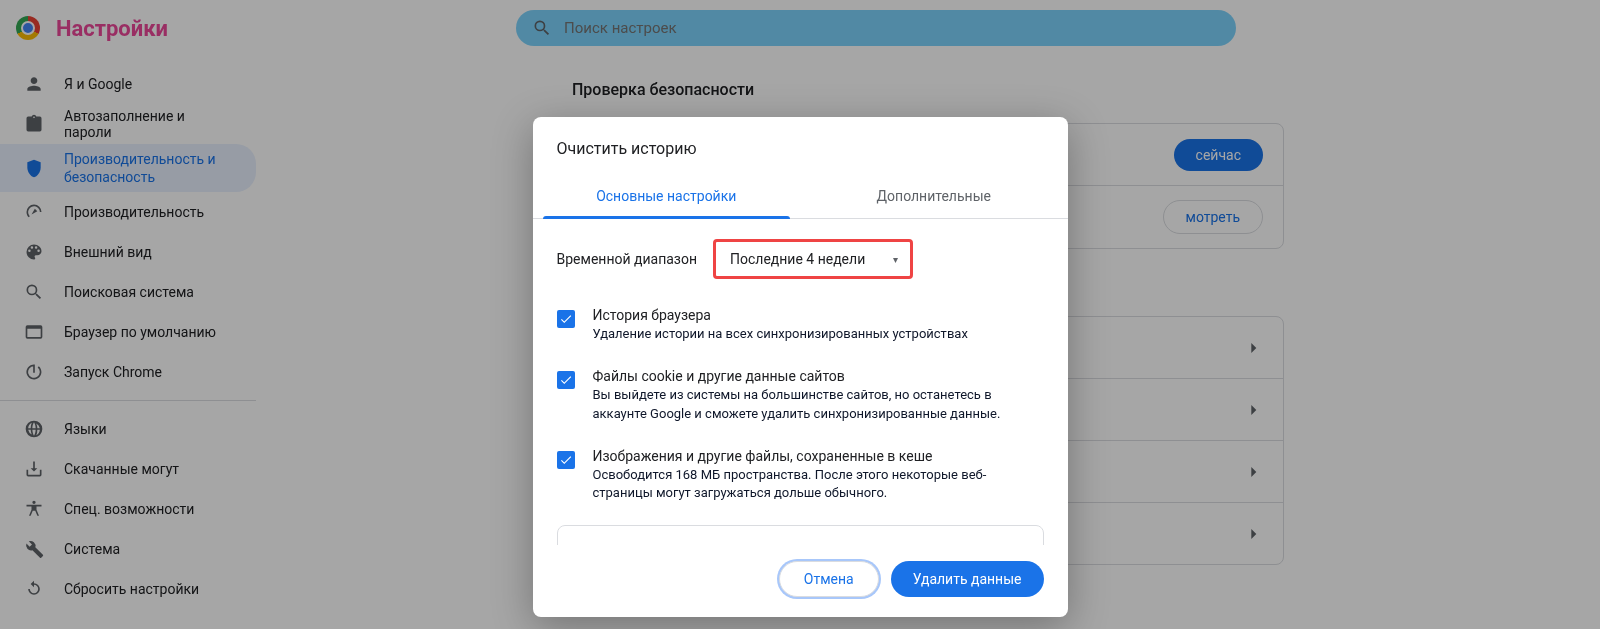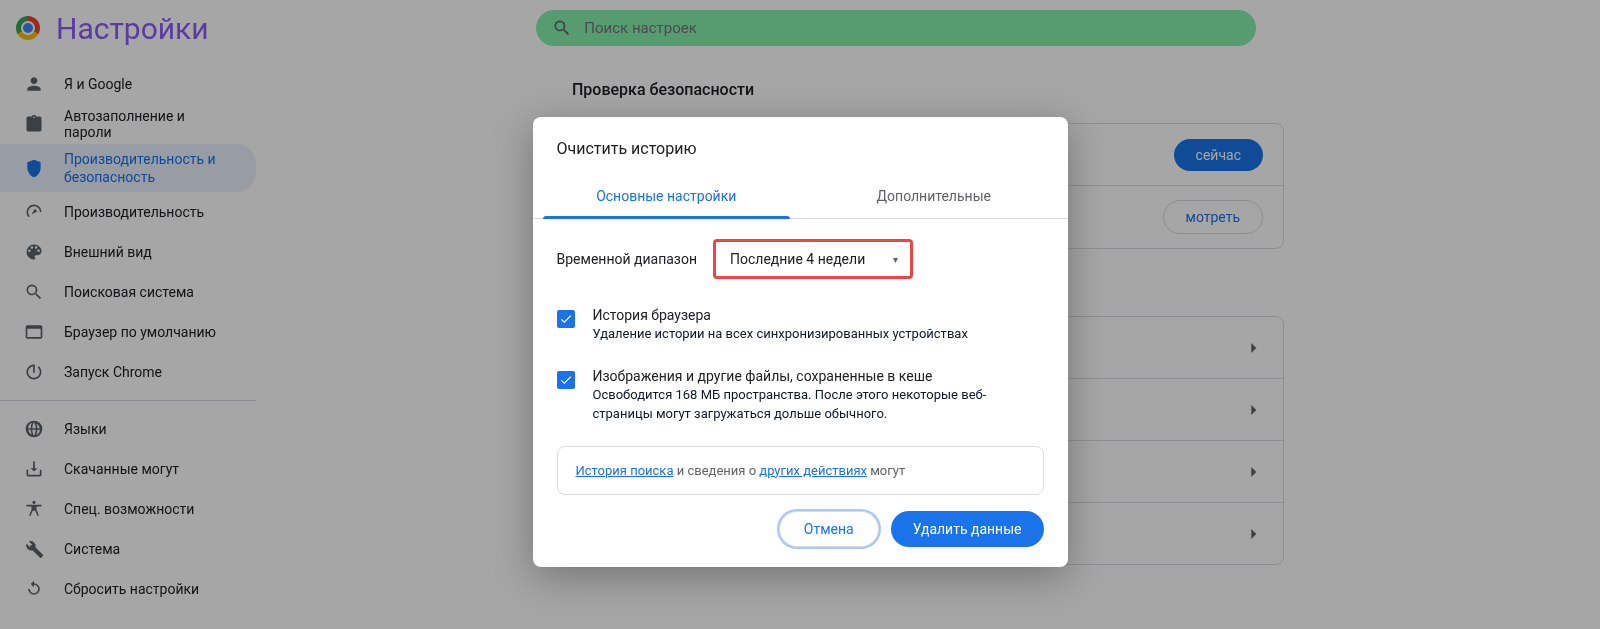--- a/index.html
+++ b/index.html
@@ -2,23 +2,23 @@
 <html><head>
 <meta charset="utf-8">
 <style>
   * { box-sizing: border-box; margin: 0; padding: 0; font-family: Roboto, Arial, sans-serif; }
   body { width: 1600px; height: 629px; overflow: hidden; background: #fff; position: relative; }
 
   
   .header { height: 56px; display: flex; align-items: center; padding: 0 16px; }
   .chrome-logo { width: 24px; height: 24px; margin-right: 16px; border-radius: 50%; background: conic-gradient(#ea4335 0 120deg, #fbbc05 120deg 240deg, #34a853 240deg 360deg); position: relative; }
   .chrome-logo::after { content:''; position:absolute; width:10px; height:10px; background:#4285f4; border:2px solid #fff; border-radius:50%; top:5px; left:5px; }
-  .header-title { font-size: 30px; color: #8b5cf6; font-weight: 400; }
+  .header-title { font-size: 22px; color: #ec4899; font-weight: 700; }
   .search-wrap { flex: 1; display: flex; justify-content: center; }
-  .search-box { width: 720px; height: 36px; background: #86efac; border-radius: 18px; display: flex; align-items: center; padding: 0 16px; color: #5f6368; }
+  .search-box { width: 720px; height: 36px; background: #7dd3fc; border-radius: 18px; display: flex; align-items: center; padding: 0 16px; color: #5f6368; }
   .search-box svg { width: 20px; height: 20px; margin-right: 12px; fill: #5f6368; }
   .search-input { border: none; background: transparent; font-size: 15px; color: #5f6368; flex:1; outline:none; }
 
   
   .main { display: flex; height: calc(629px - 56px); }
   .sidebar { width: 256px; padding-top: 8px; }
   .side-item { display: flex; align-items: center; height: 40px; padding: 0 24px; color: #202124; font-size: 14px; border-radius: 0 20px 20px 0; cursor: pointer; }
   .side-item svg { width: 20px; height: 20px; margin-right: 20px; fill: #5f6368; flex-shrink:0; }
   .side-item.tall { height: 48px; }
   .side-item.tall span { line-height: 1.3; }
@@ -272,28 +272,39 @@
             <svg viewBox="0 0 24 24">
               <path d="M9 16.2L4.8 12l-1.4 1.4L9 19 21 7l-1.4-1.4z"></path>
             </svg>
           </div>
         <div class="check-text">
           <div class="t">История браузера</div>
           <div class="s">Удаление истории на всех синхронизированных устройствах</div>
         </div>
       </div>
 
-
       <div class="check-row">
         <div class="checkbox">
             <svg viewBox="0 0 24 24">
               <path d="M9 16.2L4.8 12l-1.4 1.4L9 19 21 7l-1.4-1.4z"></path>
             </svg>
           </div>
         <div class="check-text">
+          <div class="t">Файлы cookie и другие данные сайтов</div>
+          <div class="s">Вы выйдете из системы на большинстве сайтов, но останетесь в аккаунте Google и сможете удалить синхронизированные данные.</div>
+        </div>
+      </div>
+
+      <div class="check-row">
+        <div class="checkbox">
+            <svg viewBox="0 0 24 24">
+              <path d="M9 16.2L4.8 12l-1.4 1.4L9 19 21 7l-1.4-1.4z"></path>
+            </svg>
+          </div>
+        <div class="check-text">
           <div class="t">Изображения и другие файлы, сохраненные в кеше</div>
           <div class="s">Освободится 168 МБ пространства. После этого некоторые веб-страницы могут загружаться дольше обычного.</div>
         </div>
       </div>
 
       <div class="info-box">
         <a>История поиска</a><span> и сведения о </span><a>других действиях</a><span> могут</span>
       </div>
     </div>
     <div class="dialog-footer">

